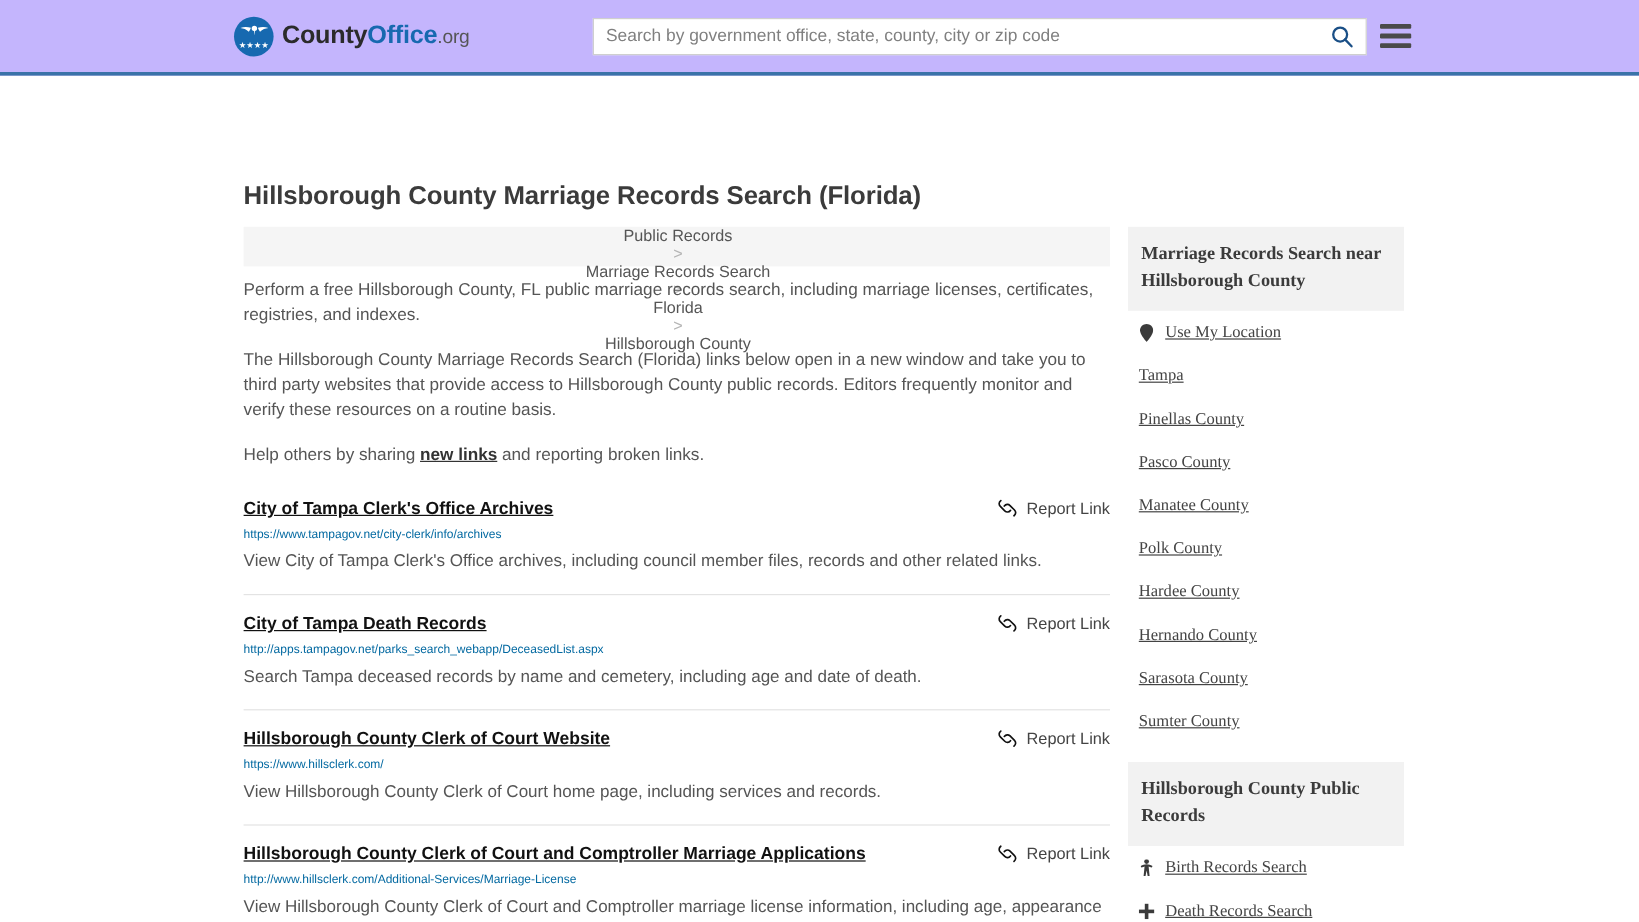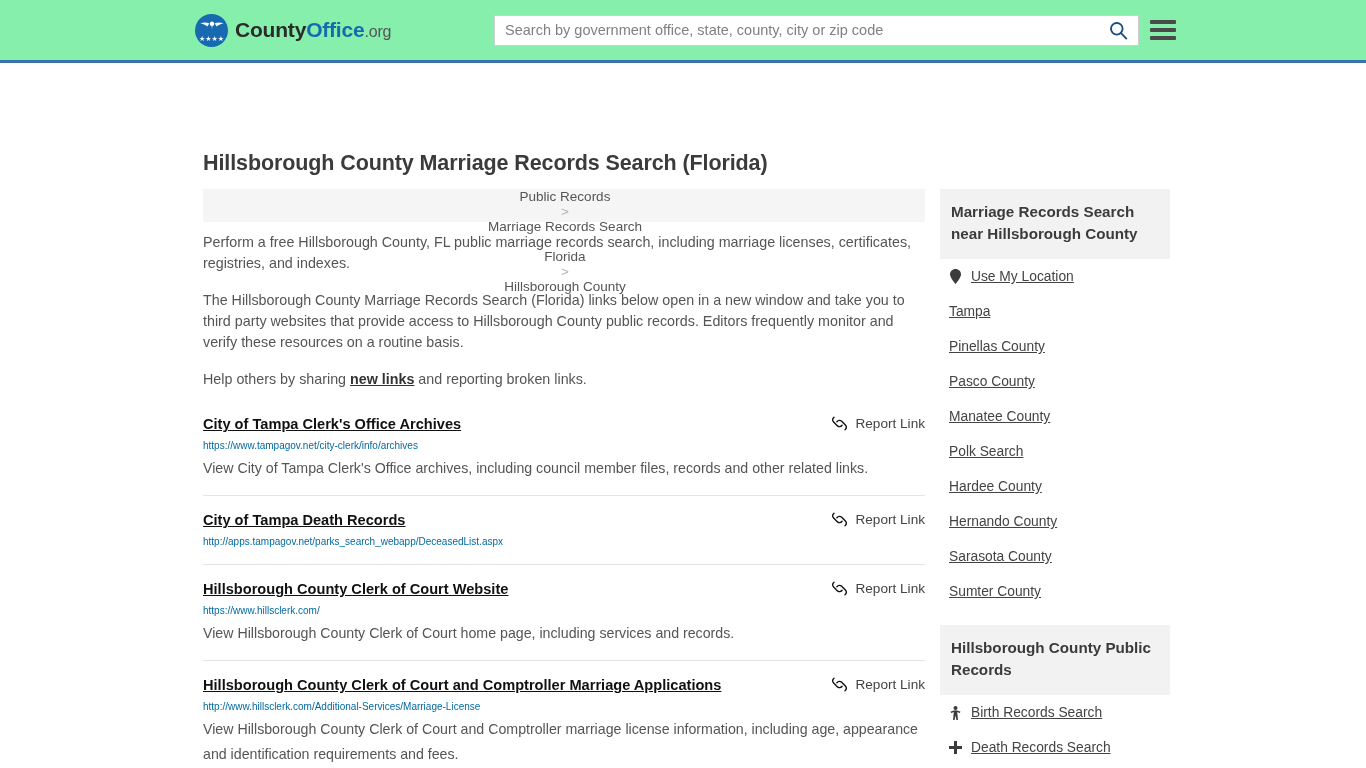--- a/index.html
+++ b/index.html
@@ -7,21 +7,21 @@
     margin: 0; padding: 0;
     width: 1366px; height: 768px;
     background: #ffffff;
     font-family: "Liberation Sans", sans-serif;
     overflow: hidden;
   }
 
   
   .site-header {
     height: 63px;
-    background: #86efac;
+    background: #c4b5fd;
     border-bottom: 3px solid #3a73a8;
     display: flex;
     align-items: center;
     position: relative;
   }
   .logo-wrap {
     position: absolute;
     left: 195px;
     display: flex;
     align-items: center;
@@ -212,21 +212,21 @@
     line-height: 16px;
   }
   .result-desc {
     font-size: 14.2px;
     color: #555555;
     line-height: 25px;
     margin-top: 2px;
   }
 
   
-  .side-panel { margin-bottom: 6px; }
+  .side-panel { margin-bottom: 6px; font-family: Liberation Serif, serif; }
   .side-header {
     background: #f2f2f2;
     padding: 12px 11px 14px 11px;
     font-size: 15.2px;
     font-weight: bold;
     color: #3b3b3b;
     line-height: 22px;
   }
   .side-links { padding: 10px 0 4px 9px; }
   .side-link {
@@ -331,20 +331,21 @@
           <a class="result-title">City of Tampa Death Records</a>
           <div class="report-link">
             <svg width="17" height="17" viewBox="0 0 17 17">
               <path d="M3 2.2 C1.3 3.6 1.2 5.6 2.6 7 L6.3 10.7 C7.7 12.1 9.7 12 11.1 10.3" fill="none" stroke="#111" stroke-width="1.4" stroke-linecap="round"></path>
               <path d="M14 14.8 C15.7 13.4 15.8 11.4 14.4 10 L10.7 6.3 C9.3 4.9 7.3 5 5.9 6.7" fill="none" stroke="#111" stroke-width="1.4" stroke-linecap="round"></path>
             </svg>
             <span>Report Link</span>
           </div>
         </div>
         <div class="result-url">http://apps.tampagov.net/parks_search_webapp/DeceasedList.aspx</div>
+        <div class="result-desc">Search Tampa deceased records by name and cemetery, including age and date of death.</div>
       </div>
 
       <div class="result">
         <div class="result-head">
           <a class="result-title">Hillsborough County Clerk of Court Website</a>
           <div class="report-link">
             <svg width="17" height="17" viewBox="0 0 17 17">
               <path d="M3 2.2 C1.3 3.6 1.2 5.6 2.6 7 L6.3 10.7 C7.7 12.1 9.7 12 11.1 10.3" fill="none" stroke="#111" stroke-width="1.4" stroke-linecap="round"></path>
               <path d="M14 14.8 C15.7 13.4 15.8 11.4 14.4 10 L10.7 6.3 C9.3 4.9 7.3 5 5.9 6.7" fill="none" stroke="#111" stroke-width="1.4" stroke-linecap="round"></path>
             </svg>
@@ -394,21 +395,21 @@
         <div class="side-link">
           <span class="label">Pinellas County</span>
         </div>
         <div class="side-link">
           <span class="label">Pasco County</span>
         </div>
         <div class="side-link">
           <span class="label">Manatee County</span>
         </div>
         <div class="side-link">
-          <span class="label">Polk Search</span>
+          <span class="label">Polk County</span>
         </div>
         <div class="side-link">
           <span class="label">Hardee County</span>
         </div>
         <div class="side-link">
           <span class="label">Hernando County</span>
         </div>
         <div class="side-link">
           <span class="label">Sarasota County</span>
         </div>

